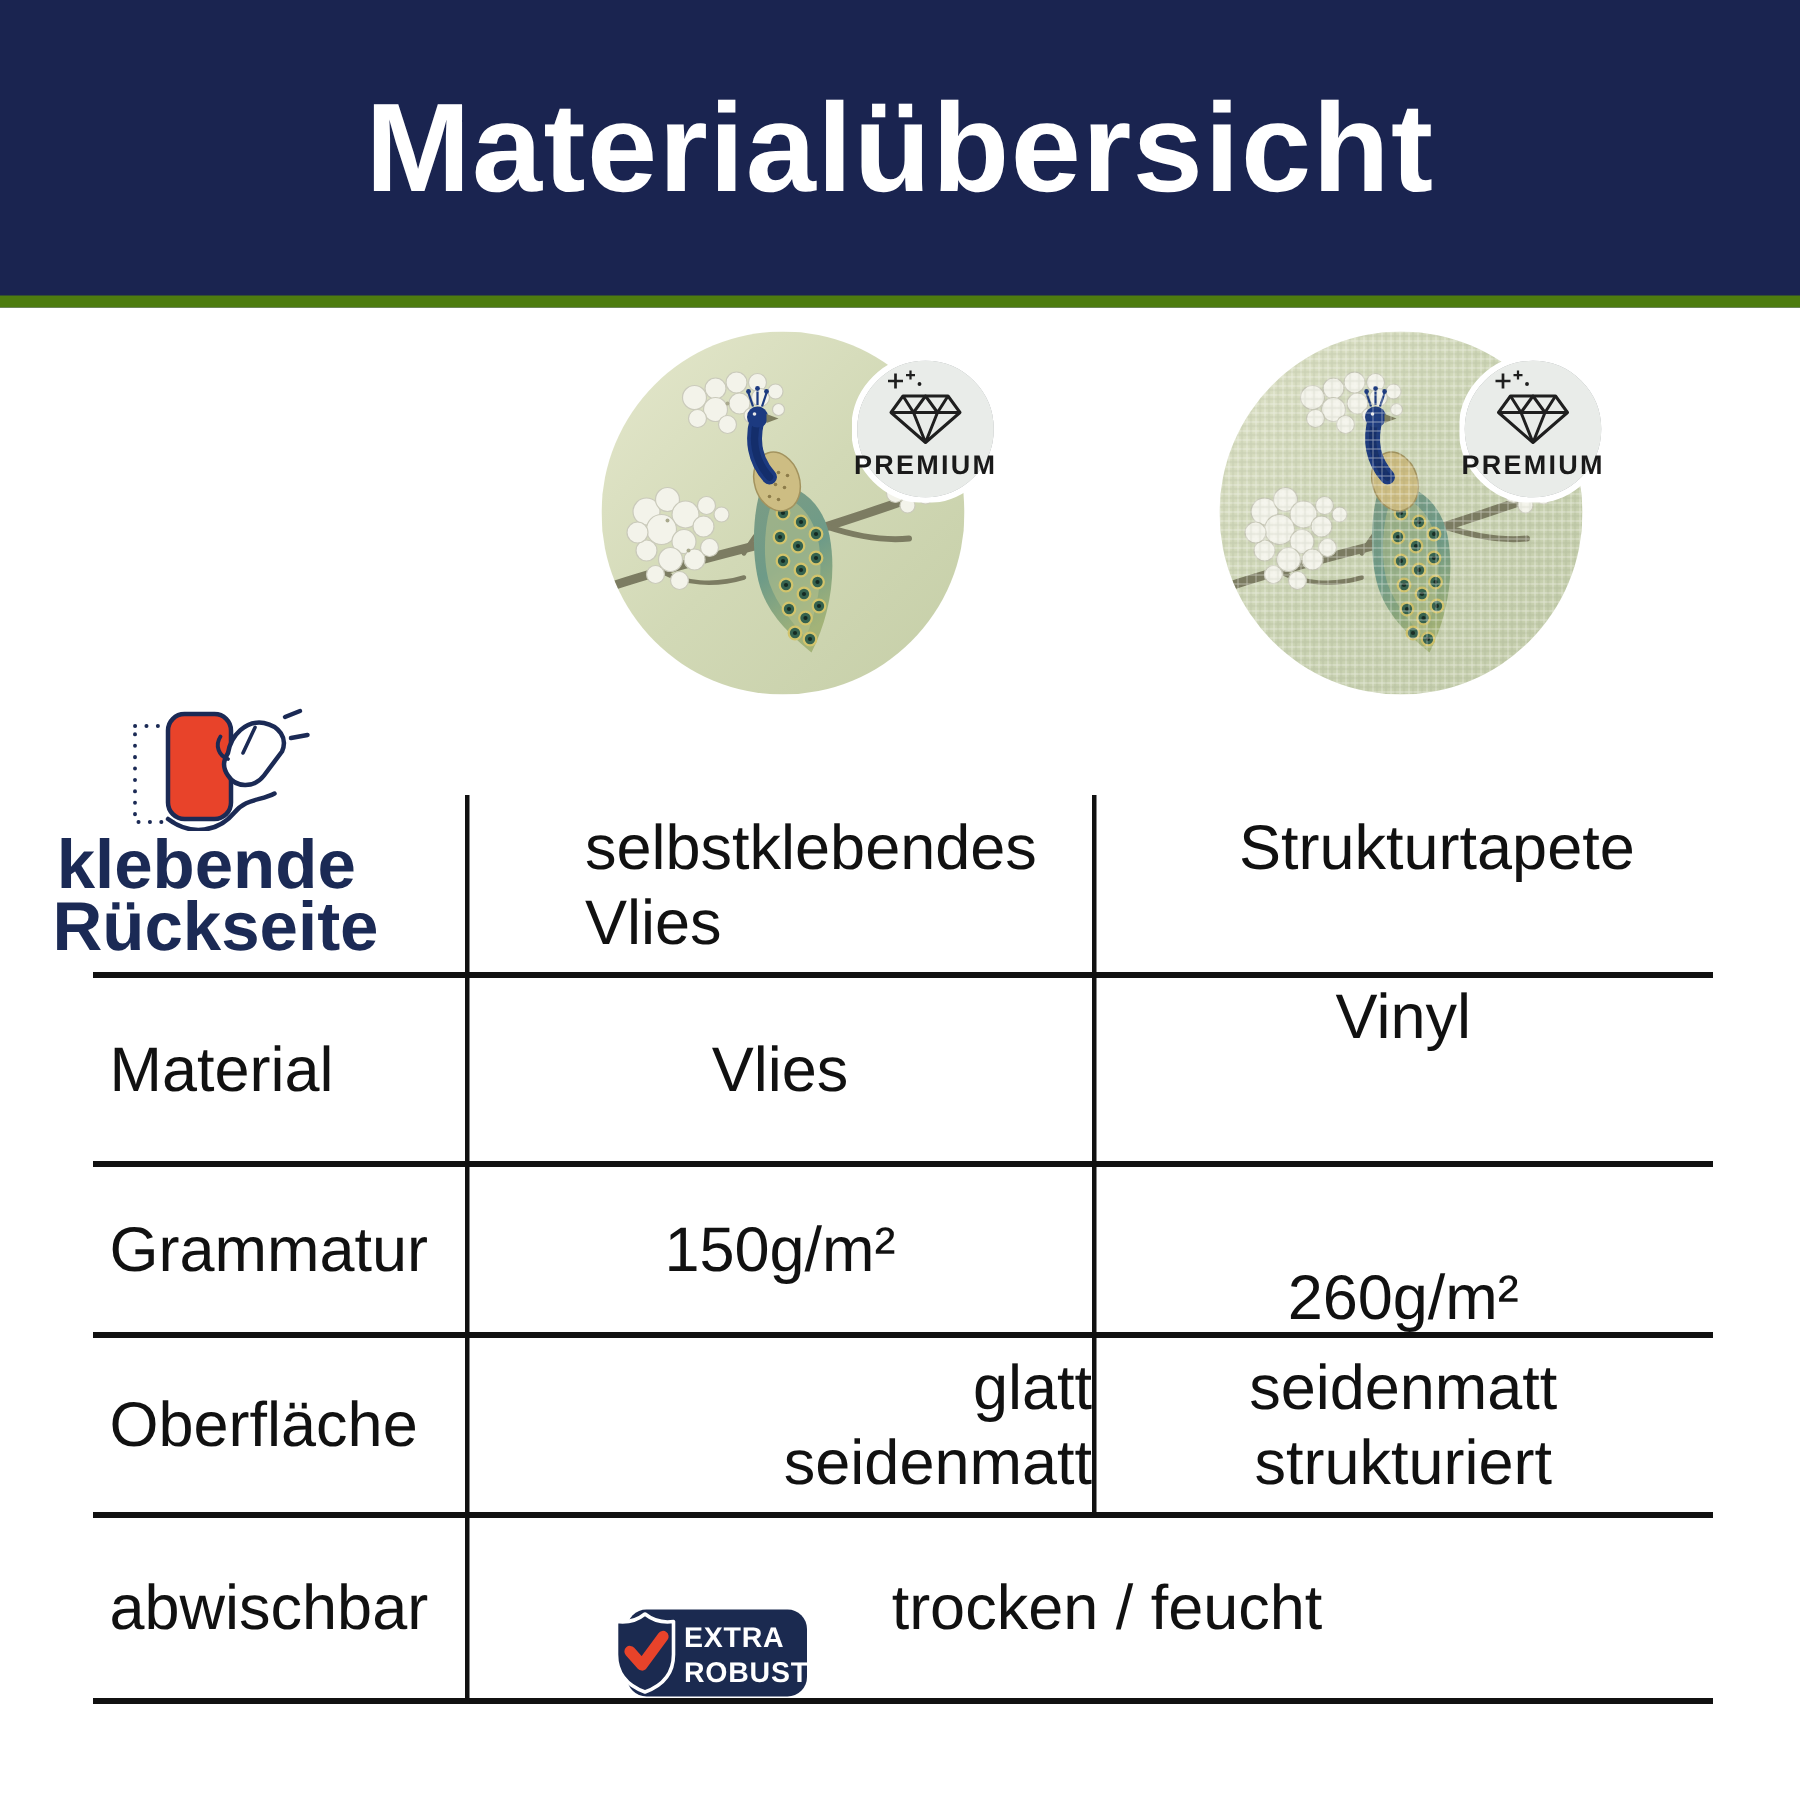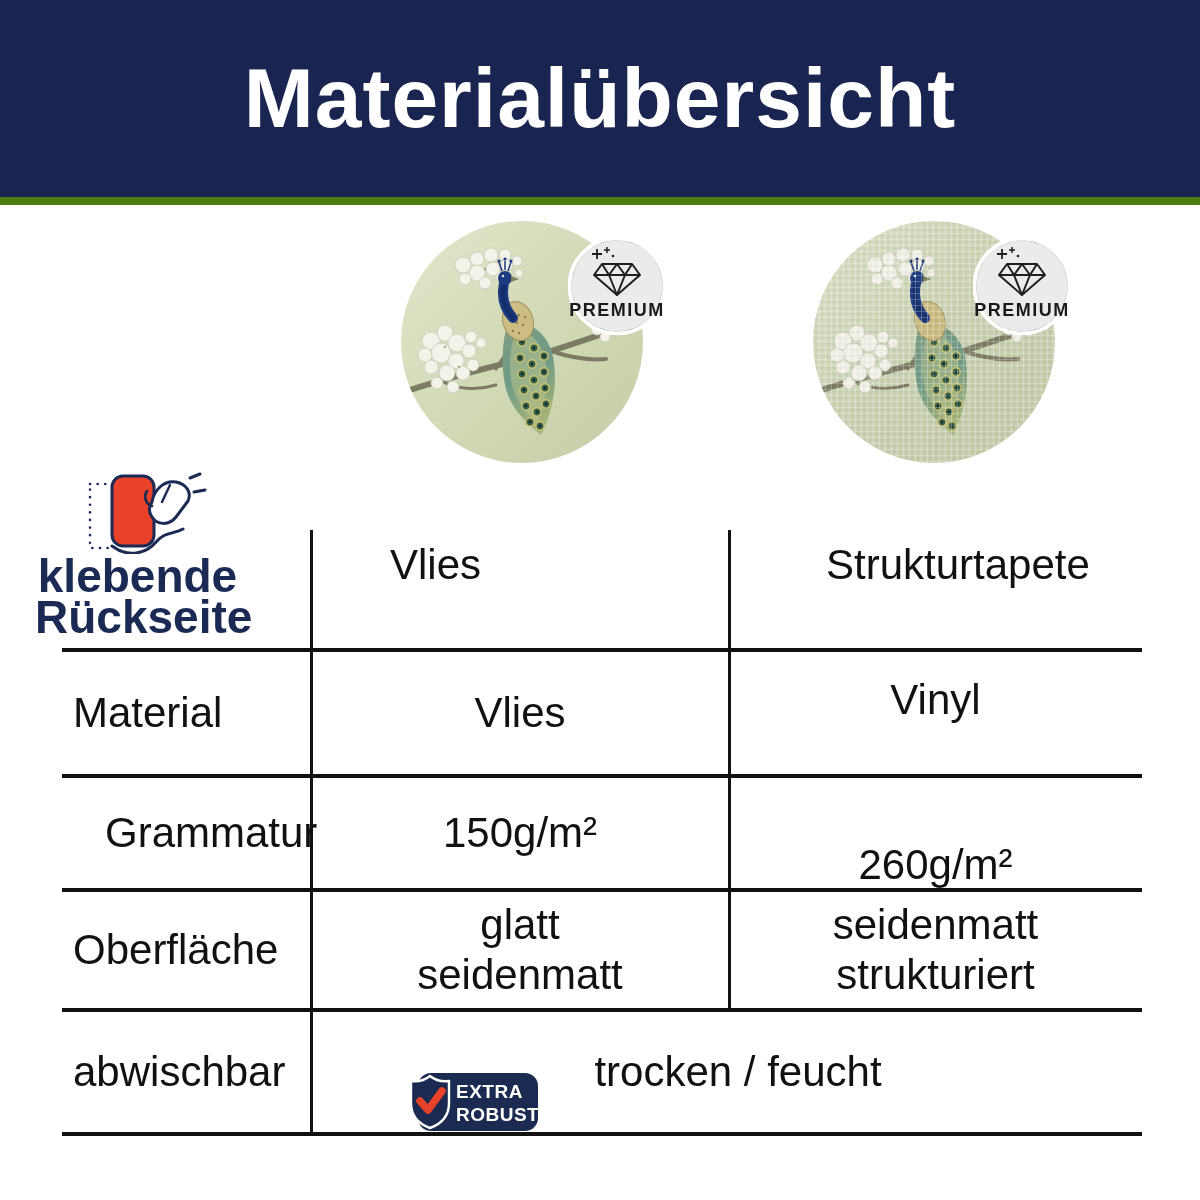--- a/index.html
+++ b/index.html
@@ -323,36 +323,37 @@
     <path d="M84,15 L76,32" stroke="#1b2a55" stroke-width="2.4" stroke-linecap="round"></path>
     <path d="M66,36 C60,34 57,27 61,21" fill="none" stroke="#1b2a55" stroke-width="2.6" stroke-linecap="round"></path>
     <path d="M104,8 L114,4 M108,22 L119,20" stroke="#1b2a55" stroke-width="3" stroke-linecap="round"></path>
   </svg>
   <div class="feature-label">
     <div>klebende</div>
     <div>Rückseite</div>
   </div>
 
   <div class="cell two hdr-c2">
+    <div>selbstklebendes</div>
     <div>Vlies</div>
   </div>
   <div class="cell two hdr-c3">
     <div>Strukturtapete</div>
   </div>
 
   <div class="cell row-label" style="top:691px;">Material</div>
   <div class="cell c2-center" style="top:691px;">Vlies</div>
-  <div class="cell c3-center" style="top:678px;text-align:center;">Vinyl</div>
-
-  <div class="cell row-label" style="top:811px;margin-left:32px;">Grammatur</div>
+  <div class="cell c3-center" style="top:656px;text-align:center;">Vinyl</div>
+
+  <div class="cell row-label" style="top:811px;">Grammatur</div>
   <div class="cell c2-center" style="top:811px;">150g/m²</div>
   <div class="cell c3-center" style="top:843px;">260g/m²</div>
 
   <div class="cell row-label" style="top:928px;">Oberfläche</div>
-  <div class="cell two c2-center" style="top:900px;">
+  <div class="cell two c2-center" style="top:900px;text-align:right;">
     <div>glatt</div>
     <div>seidenmatt</div>
   </div>
   <div class="cell two c3-center" style="top:900px;">
     <div>seidenmatt</div>
     <div>strukturiert</div>
   </div>
 
   <div class="cell row-label" style="top:1050px;">abwischbar</div>
   <div class="robust-badge">

